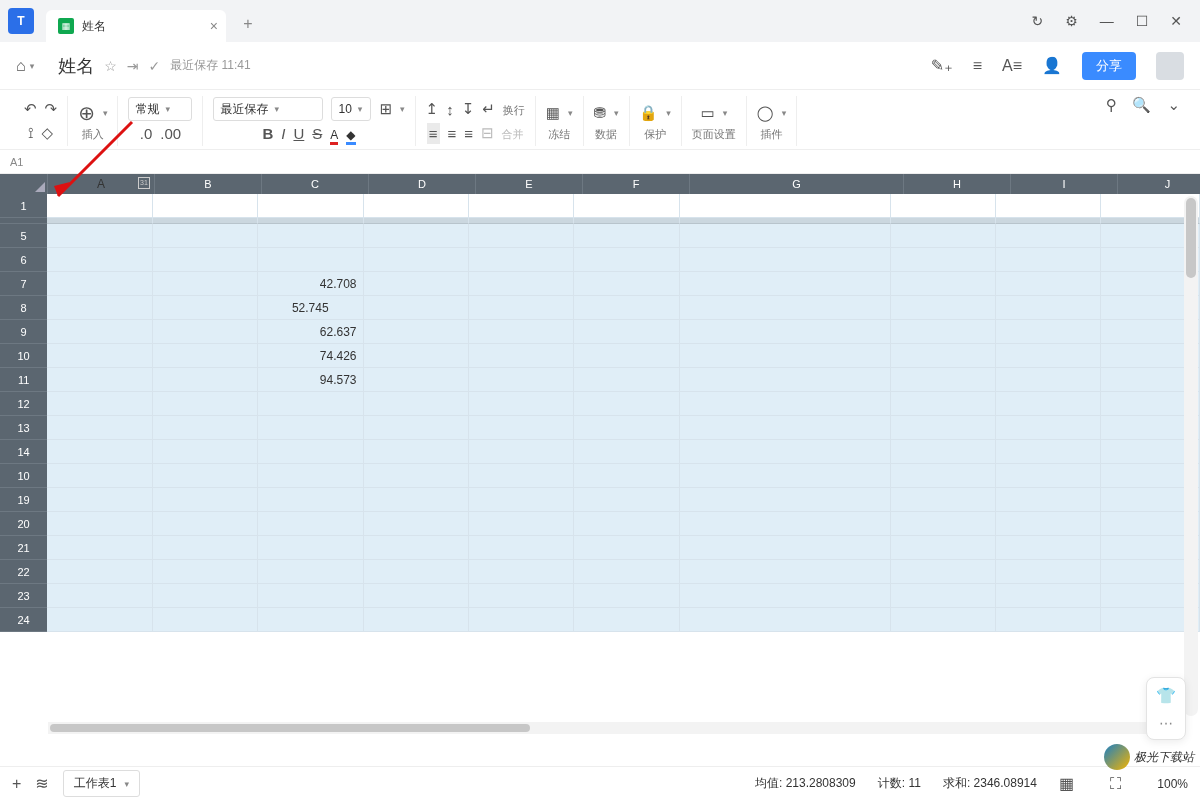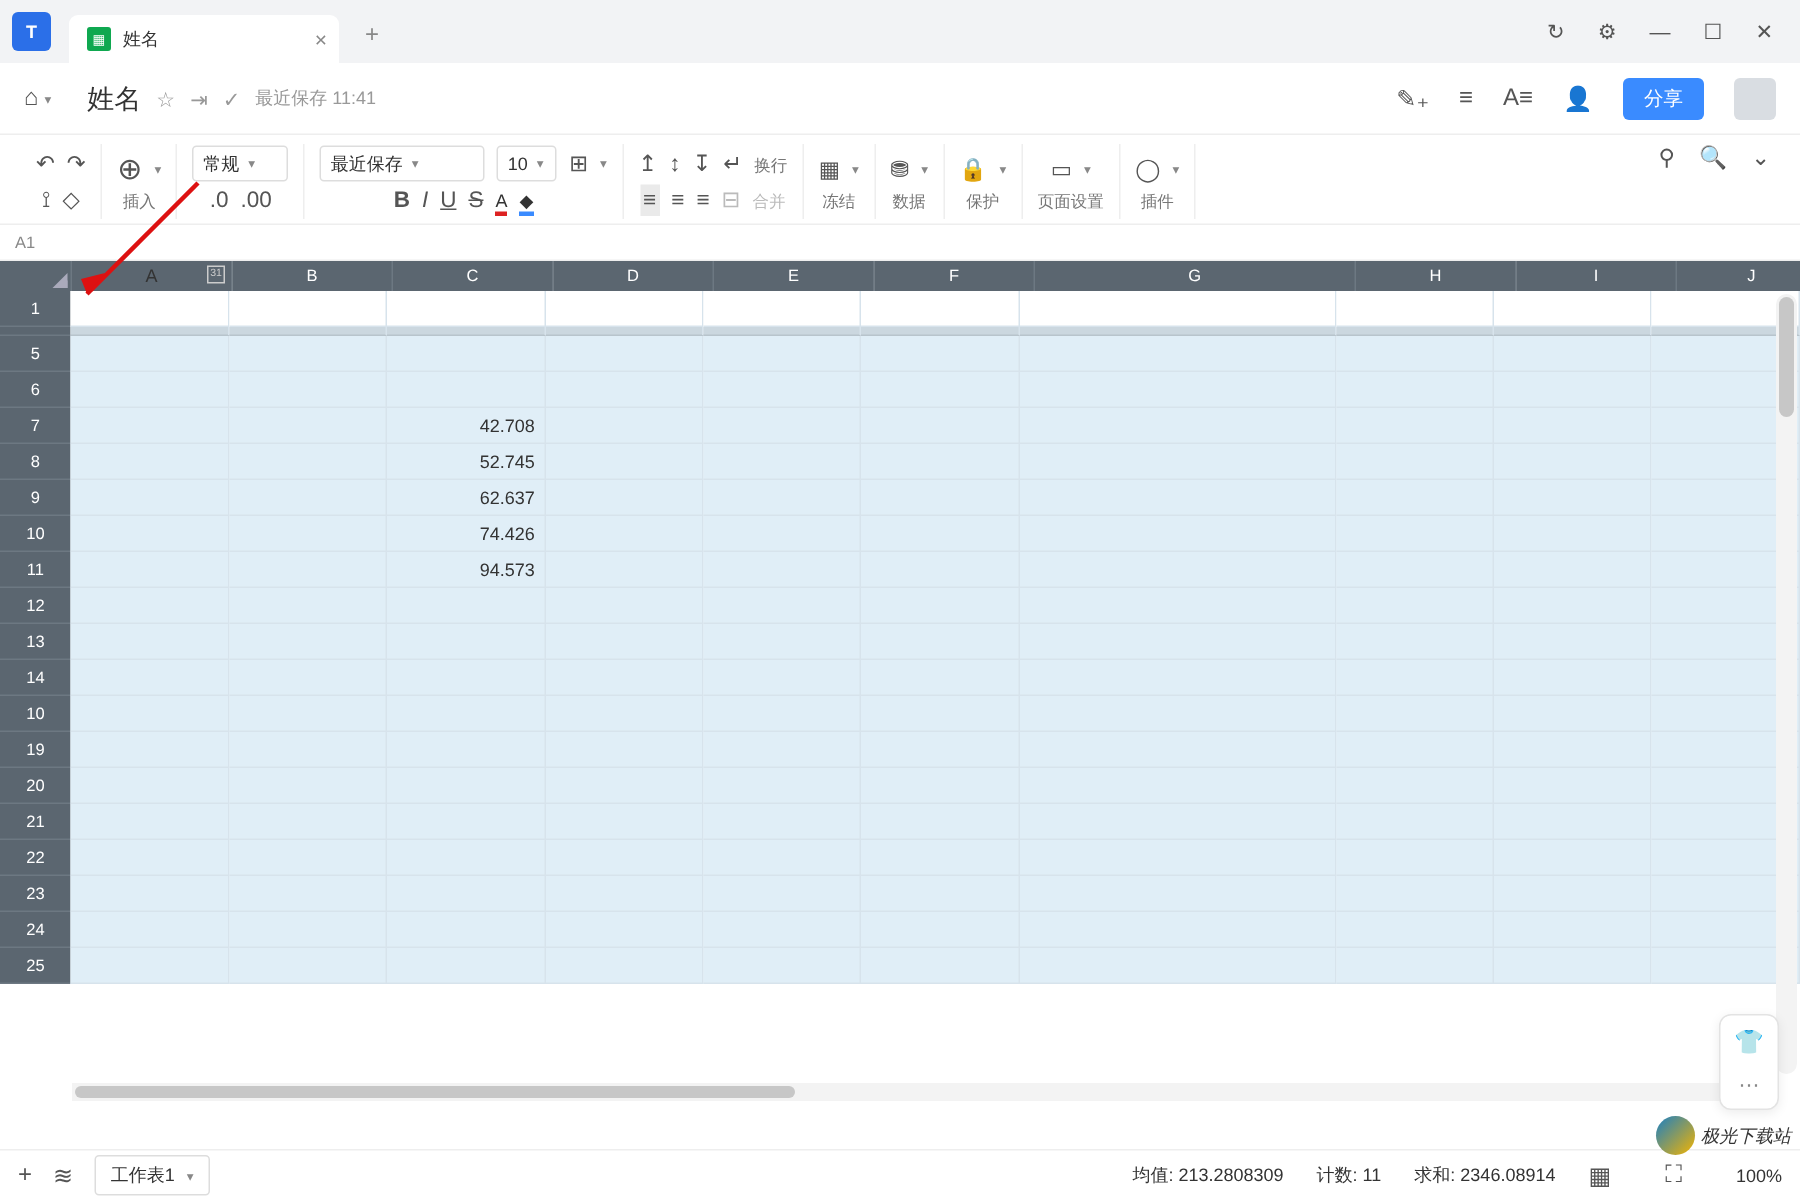--- a/index.html
+++ b/index.html
@@ -292,21 +292,21 @@
         <div class="cell" style="width: 107px;"></div>
         <div class="cell" style="width: 214px;"></div>
         <div class="cell" style="width: 107px;"></div>
         <div class="cell" style="width: 107px;"></div>
         <div class="cell" style="width: 100px;"></div>
       </div>
       <div class="row-line">
         <div class="row-h">8</div>
         <div class="cell" style="width: 107px;"></div>
         <div class="cell" style="width: 107px;"></div>
-        <div class="cell" style="width: 107px;">52.745</div>
+        <div class="cell" style="width: 107px; text-align: center;">52.745</div>
         <div class="cell" style="width: 107px;"></div>
         <div class="cell" style="width: 107px;"></div>
         <div class="cell" style="width: 107px;"></div>
         <div class="cell" style="width: 214px;"></div>
         <div class="cell" style="width: 107px;"></div>
         <div class="cell" style="width: 107px;"></div>
         <div class="cell" style="width: 100px;"></div>
       </div>
       <div class="row-line">
         <div class="row-h">9</div>
@@ -459,33 +459,20 @@
         <div class="cell" style="width: 107px;"></div>
         <div class="cell" style="width: 107px;"></div>
         <div class="cell" style="width: 107px;"></div>
         <div class="cell" style="width: 214px;"></div>
         <div class="cell" style="width: 107px;"></div>
         <div class="cell" style="width: 107px;"></div>
         <div class="cell" style="width: 100px;"></div>
       </div>
       <div class="row-line">
         <div class="row-h">24</div>
-        <div class="cell" style="width: 107px;"></div>
-        <div class="cell" style="width: 107px;"></div>
-        <div class="cell" style="width: 107px;"></div>
-        <div class="cell" style="width: 107px;"></div>
-        <div class="cell" style="width: 107px;"></div>
-        <div class="cell" style="width: 107px;"></div>
-        <div class="cell" style="width: 214px;"></div>
-        <div class="cell" style="width: 107px;"></div>
-        <div class="cell" style="width: 107px;"></div>
-        <div class="cell" style="width: 100px;"></div>
-      </div>
-      <div class="row-line">
-        <div class="row-h">25</div>
         <div class="cell" style="width: 107px;"></div>
         <div class="cell" style="width: 107px;"></div>
         <div class="cell" style="width: 107px;"></div>
         <div class="cell" style="width: 107px;"></div>
         <div class="cell" style="width: 107px;"></div>
         <div class="cell" style="width: 107px;"></div>
         <div class="cell" style="width: 214px;"></div>
         <div class="cell" style="width: 107px;"></div>
         <div class="cell" style="width: 107px;"></div>
         <div class="cell" style="width: 100px;"></div>

